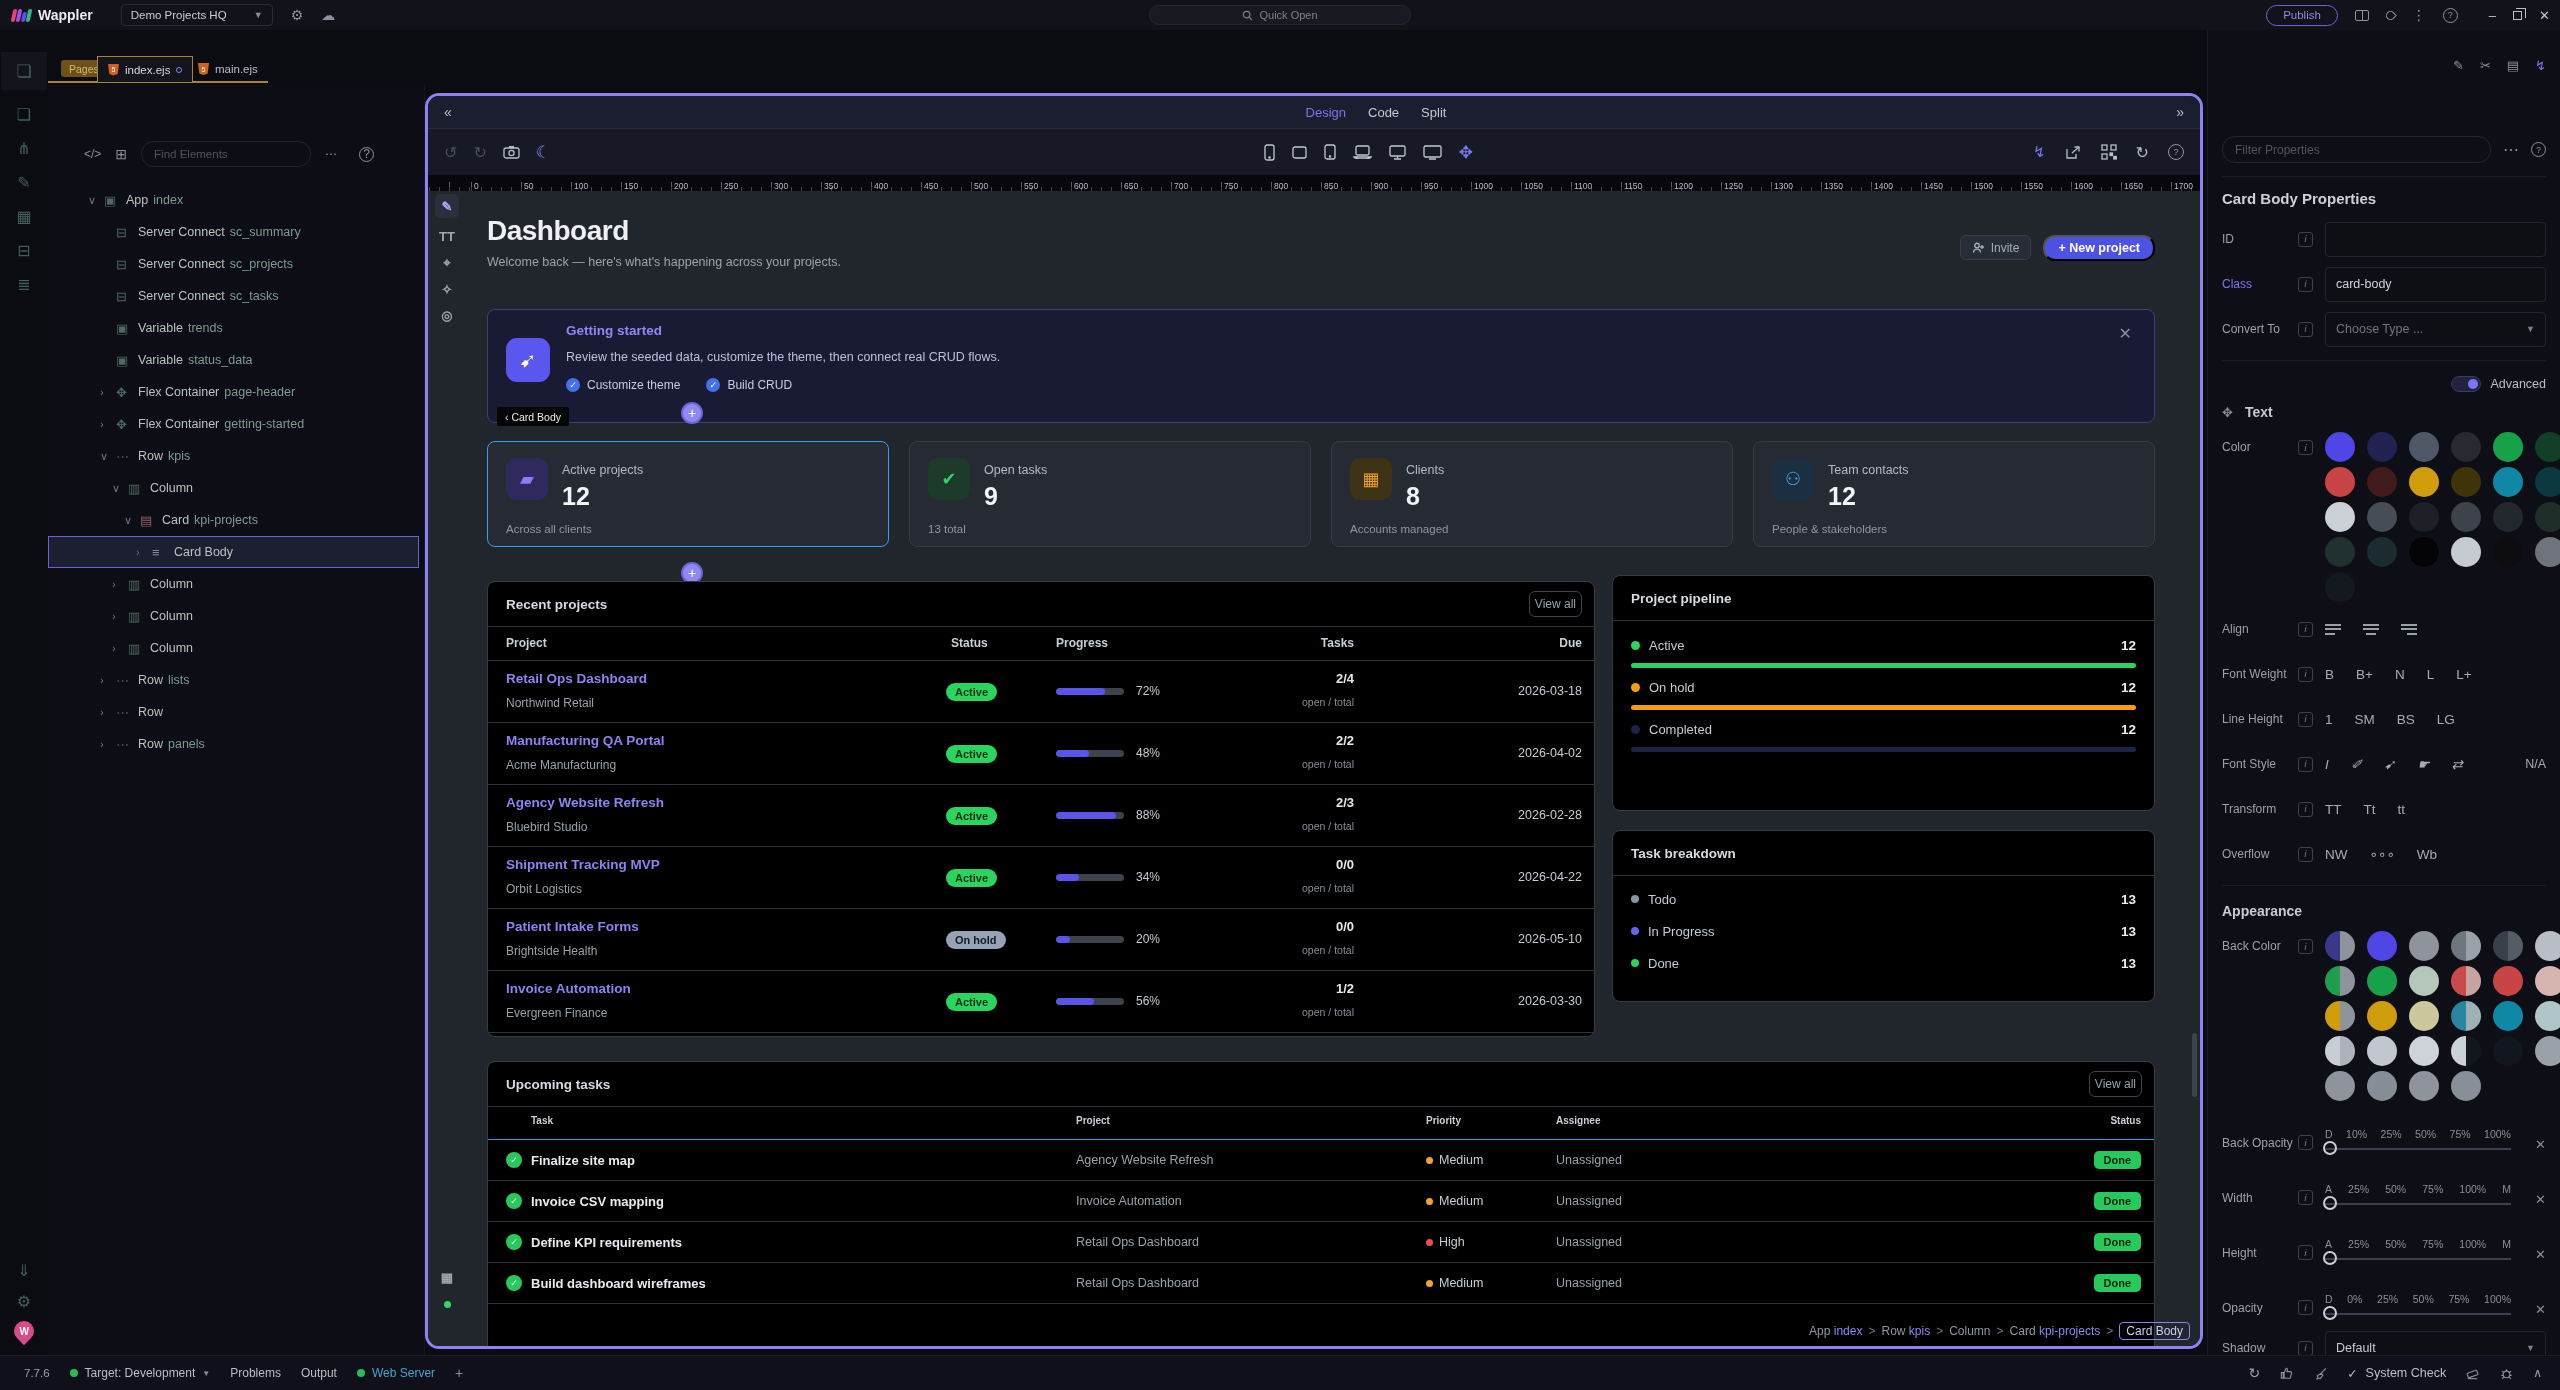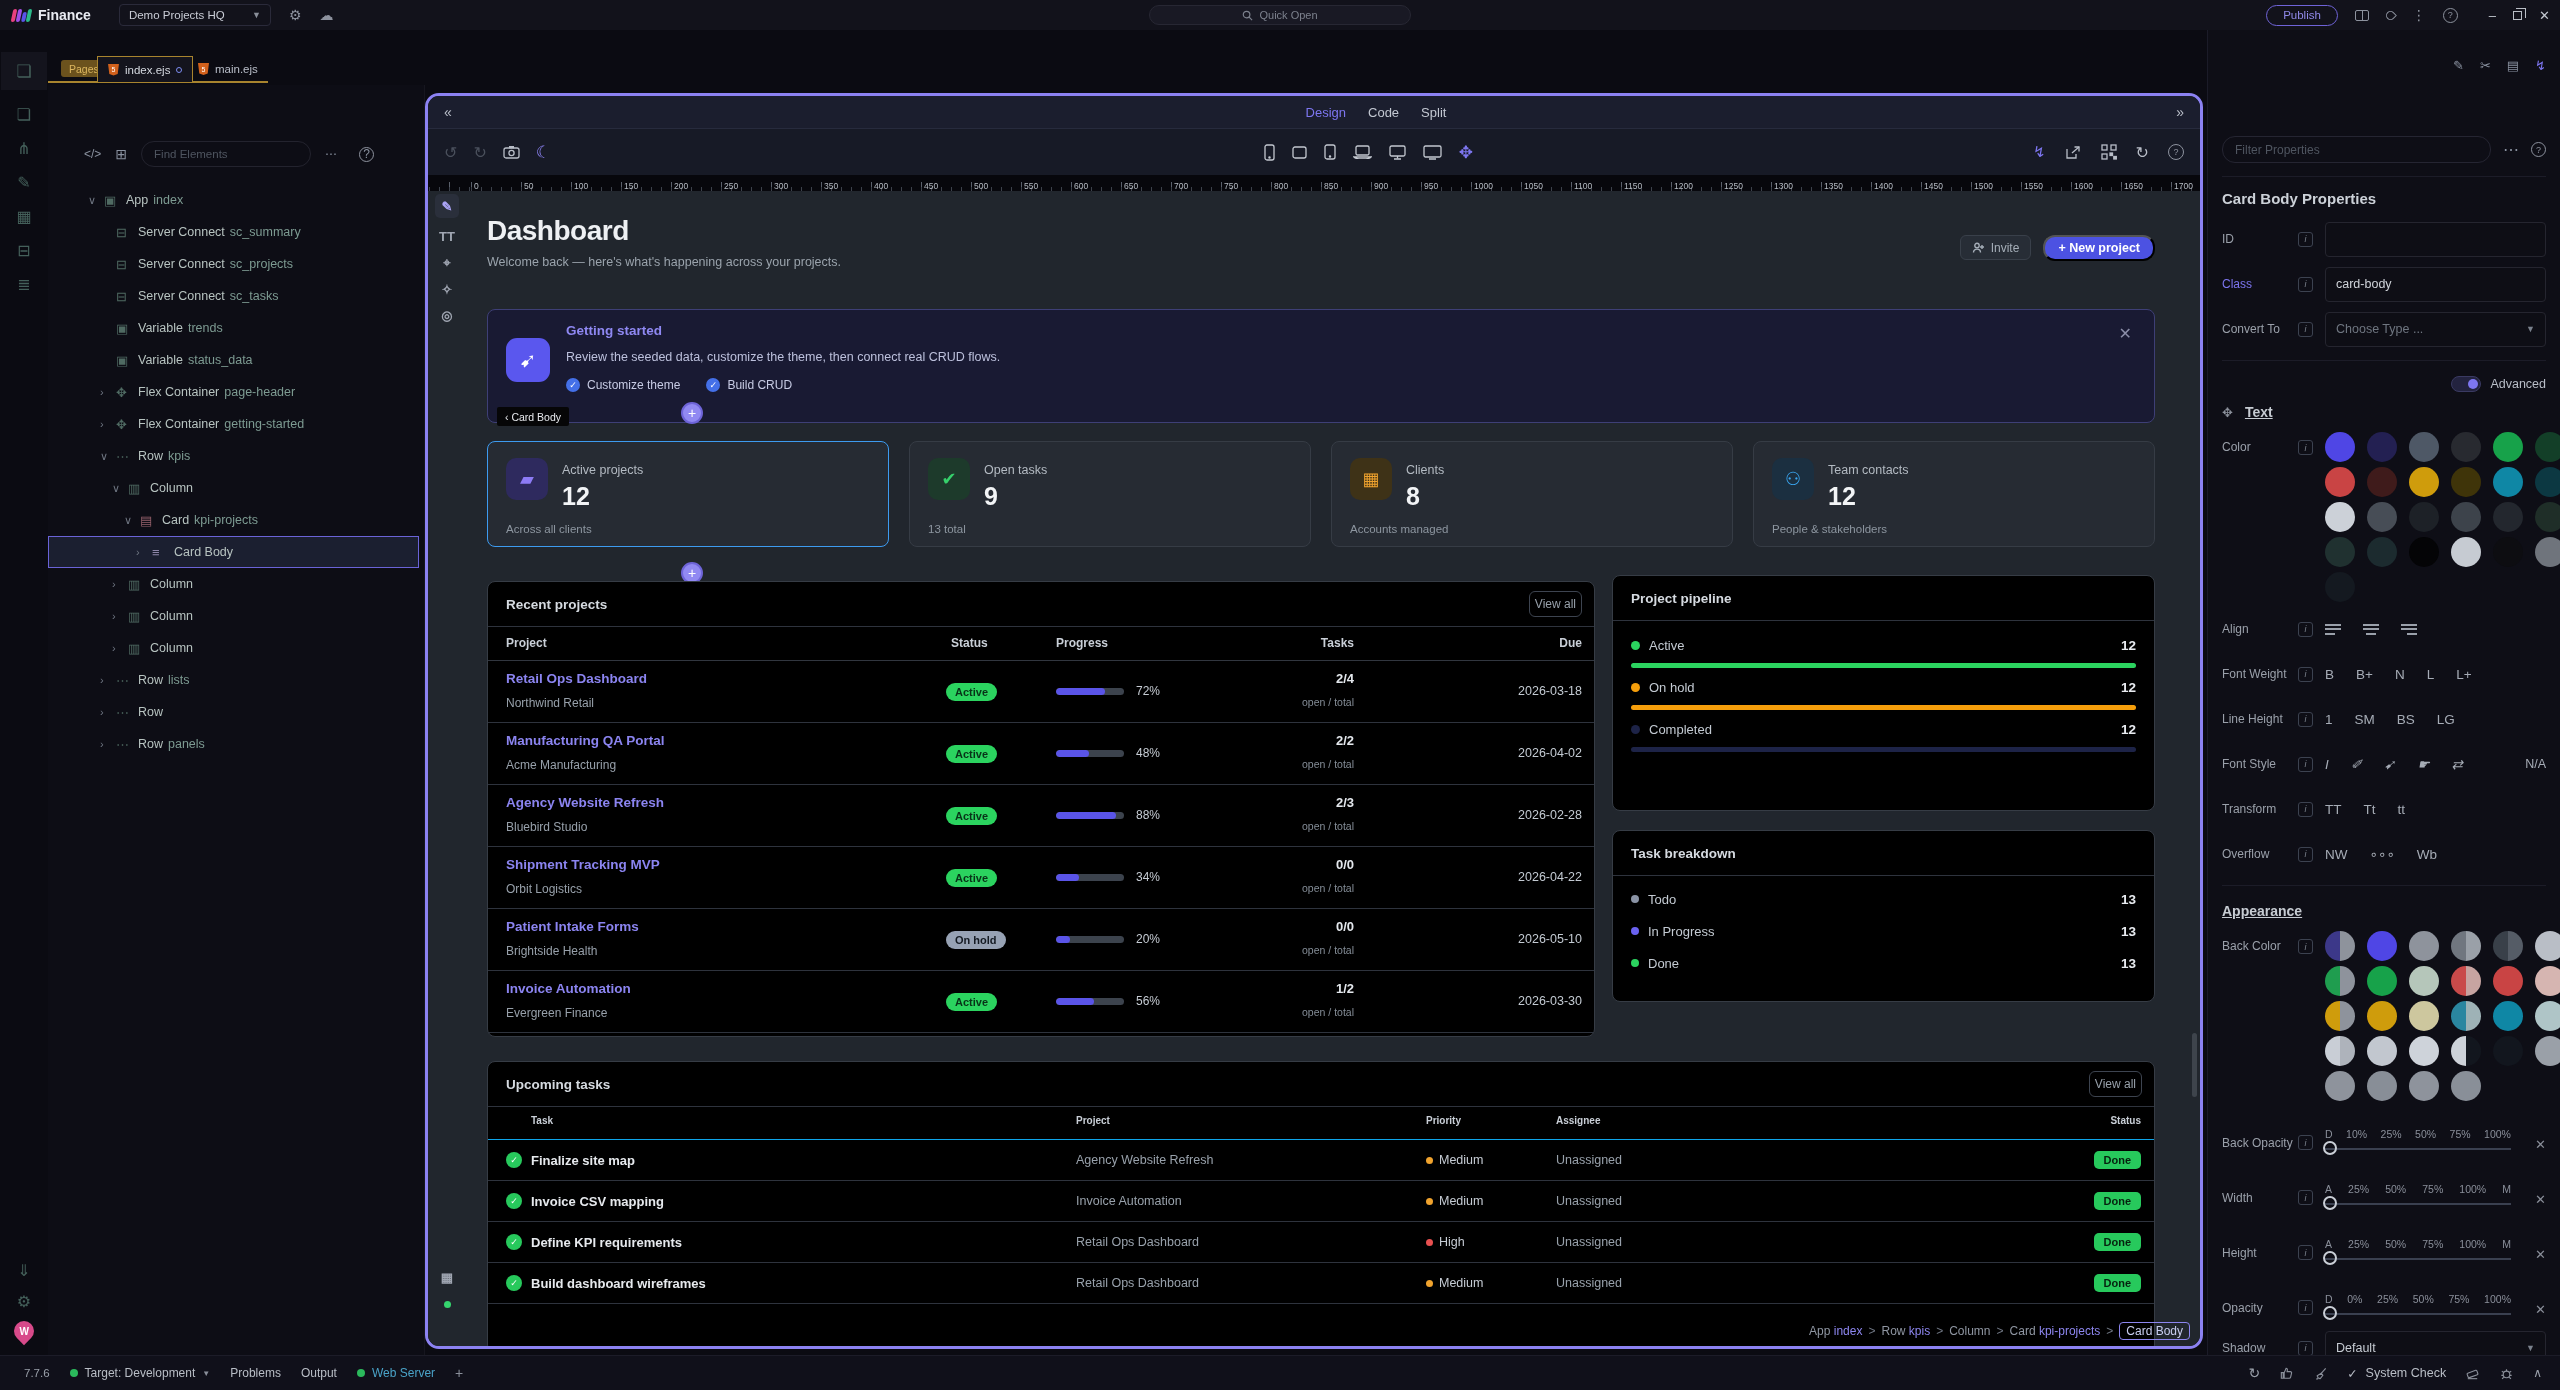--- a/index.html
+++ b/index.html
@@ -197,21 +197,21 @@
   .pinfo { width:15px; height:15px; border:1px solid #3c4250; border-radius:3px; font-size:9px; color:#7a818c; display:flex; align-items:center; justify-content:center; flex:none; margin-right:12px; font-style:italic; }
   .pinput { flex:1; height:35px; background:#0e0e15; border:1px solid #25252f; border-radius:4px; color:#d0d4da; font-size:12.5px; padding:0 10px; outline:none; font-family:inherit; }
   .pselect { flex:1; height:35px; background:#0e0e15; border:1px solid #25252f; border-radius:4px; color:#6f7680; font-size:12.5px; display:flex; align-items:center; justify-content:space-between; padding:0 10px; }
   .pselect .chev { color:#7a818c; font-size:9px; }
   .adv-row { display:flex; justify-content:flex-end; align-items:center; gap:9px; height:20px; margin:2px 0 6px; }
   .toggle { width:30px; height:16px; border-radius:8px; background:#23233f; border:1px solid #3a3a62; position:relative; }
   .toggle i { position:absolute; right:2px; top:2px; width:10px; height:10px; border-radius:50%; background:#7d76f0; }
   .adv-label { font-size:12.5px; color:#b9bec8; }
   .sect-head { display:flex; align-items:center; gap:12px; height:24px; margin-bottom:8px; }
   .sect-ico { color:#8a8f9a; font-size:13px; }
-  .sect-title { font-size:14px; font-weight:bold; color:#c6cbd2;text-decoration:underline; }
+  .sect-title { font-size:14px; font-weight:bold; color:#c6cbd2; }
   .swgrid { display:grid; grid-template-columns:repeat(6,36px); gap:5px 6px; }
   .sw { width:30px; height:30px; border-radius:50%; }
   .optrow { display:flex; gap:22px; align-items:center; font-size:13.5px; color:#a6acb6; flex:1; }
   .align-ico { width:16px; display:inline-block; }
   .align-ico i { display:block; height:2px; background:#9aa0aa; margin:2.5px 0; }
   .align-ico.l i:nth-child(3){ width:10px; }
   .align-ico.c i:nth-child(3){ width:10px; margin-left:3px; }
   .align-ico.r i:nth-child(3){ width:10px; margin-left:6px; }
   .slider-row { min-height:46px; align-items:flex-end; padding-bottom:6px; }
   .slider-wrap { flex:1; }
@@ -237,21 +237,21 @@
 <div class="root">
 
   <div class="titlebar">
     <div class="logo">
       <span class="logo-w">
           <i></i>
           <i></i>
           <i></i>
           <i></i>
         </span>
-      <span class="logo-name">Finance</span>
+      <span class="logo-name">Wappler</span>
     </div>
     <div class="proj-select">
       <span>Demo Projects HQ</span>
       <span class="chev">▼</span>
     </div>
     <span class="tb-ico">⚙</span>
     <span class="tb-ico">☁</span>
     <div class="quickopen">
       <svg width="11" height="11" viewBox="0 0 12 12">
           <circle cx="5" cy="5" r="3.6" stroke="#7c818d" fill="none" stroke-width="1.3"></circle>

